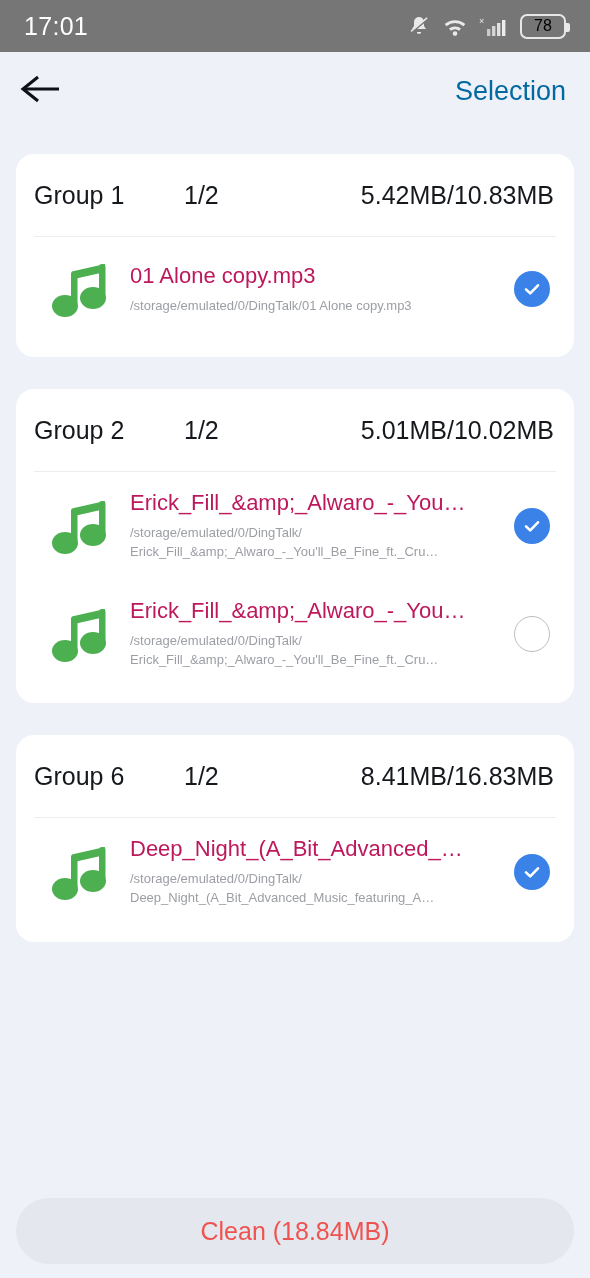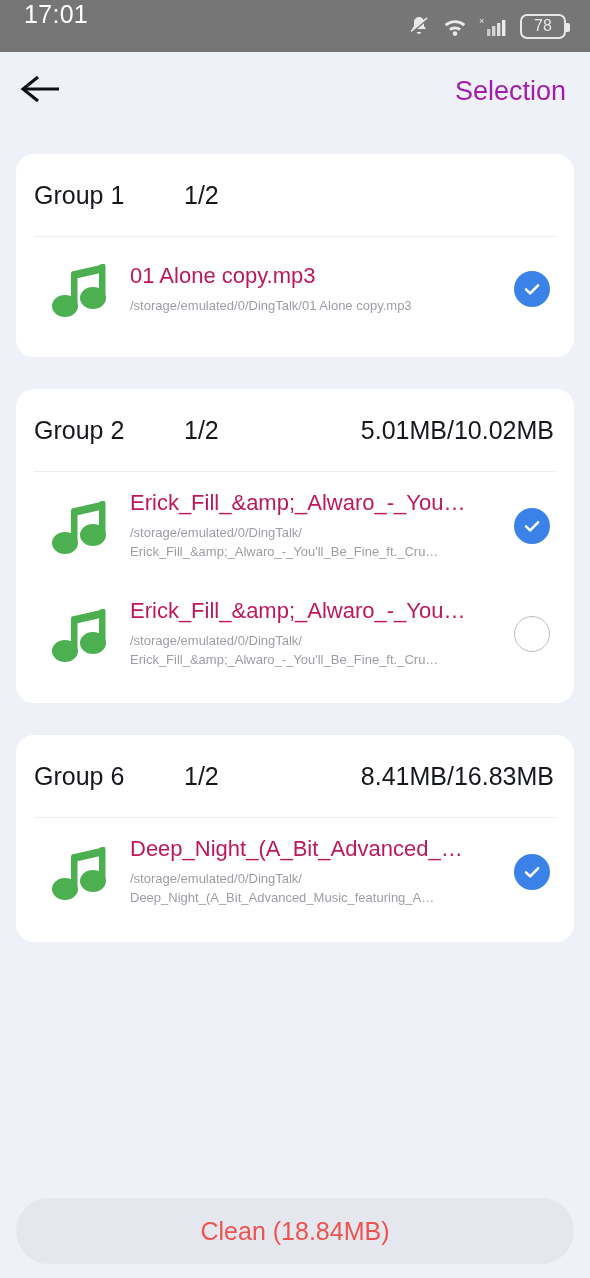--- a/index.html
+++ b/index.html
@@ -7,43 +7,43 @@
     width:590px; height:1278px;
     background:#eef1f8;
     font-family:"Liberation Sans", sans-serif;
     overflow:hidden;
   }
   .phone { position:relative; width:590px; height:1278px; background:#eef1f8; }
 
   
   .statusbar {
     height:52px; background:#767676; color:#ffffff;
-    display:flex; justify-content:space-between;
+    display:flex; align-items:center; justify-content:space-between;
     padding:0 24px;
   }
   .status-time { font-size:25px; letter-spacing:.3px; }
   .status-icons { display:flex; align-items:center; gap:11px; }
   .status-icons svg { display:block; }
   .batt {
     width:46px; height:25px; border:2.5px solid #e8e8e8; border-radius:7px;
     display:flex; align-items:center; justify-content:center;
-    font-size:16px; color:#e5e5e5; position:relative;
+    font-size:16px; color:#000000; position:relative;
   }
   .batt::after{
     content:""; position:absolute; right:-6px; top:7px;
     width:4px; height:9px; background:#e8e8e8; border-radius:0 2px 2px 0;
   }
 
   
   .appbar {
     height:78px; display:flex; align-items:center; justify-content:space-between;
     padding:0 24px 0 18px;
   }
   .back-btn { width:56px; height:52px; display:flex; align-items:center; }
-  .appbar-title { font-size:27px; color:#a21caf; }
+  .appbar-title { font-size:27px; color:#0369a1; }
 
   
   .list {
     position:absolute; top:130px; left:0; right:0; bottom:0;
     padding:24px 16px 0 16px; overflow:hidden;
   }
   .card {
     background:#ffffff; border-radius:18px; margin-bottom:32px;
     padding:0 0 16px 0; overflow:hidden;
   }
@@ -133,20 +133,21 @@
       </span>
     </div>
     <div class="appbar-title">Selection</div>
   </div>
 
   <div class="list">
       <div class="card">
         <div class="group-head">
           <div class="g-name">Group 1</div>
           <div class="g-count">1/2</div>
+          <div class="g-size">5.42MB/10.83MB</div>
         </div>
         <div class="divider"></div>
         <div class="row">
           <div class="row-icon">
             <svg width="68" height="68" viewBox="0 0 68 68">
               <path d="M26 16 L57 9 L57 17 L26 24 Z" fill="#4caf50"></path>
               <rect x="23" y="16" width="6.5" height="34" rx="3" fill="#4caf50"></rect>
               <rect x="51" y="9" width="6.5" height="33" rx="3" fill="#4caf50"></rect>
               <ellipse cx="17" cy="51" rx="13" ry="11" fill="#4caf50"></ellipse>
               <ellipse cx="45" cy="43" rx="13" ry="11" fill="#4caf50"></ellipse>

